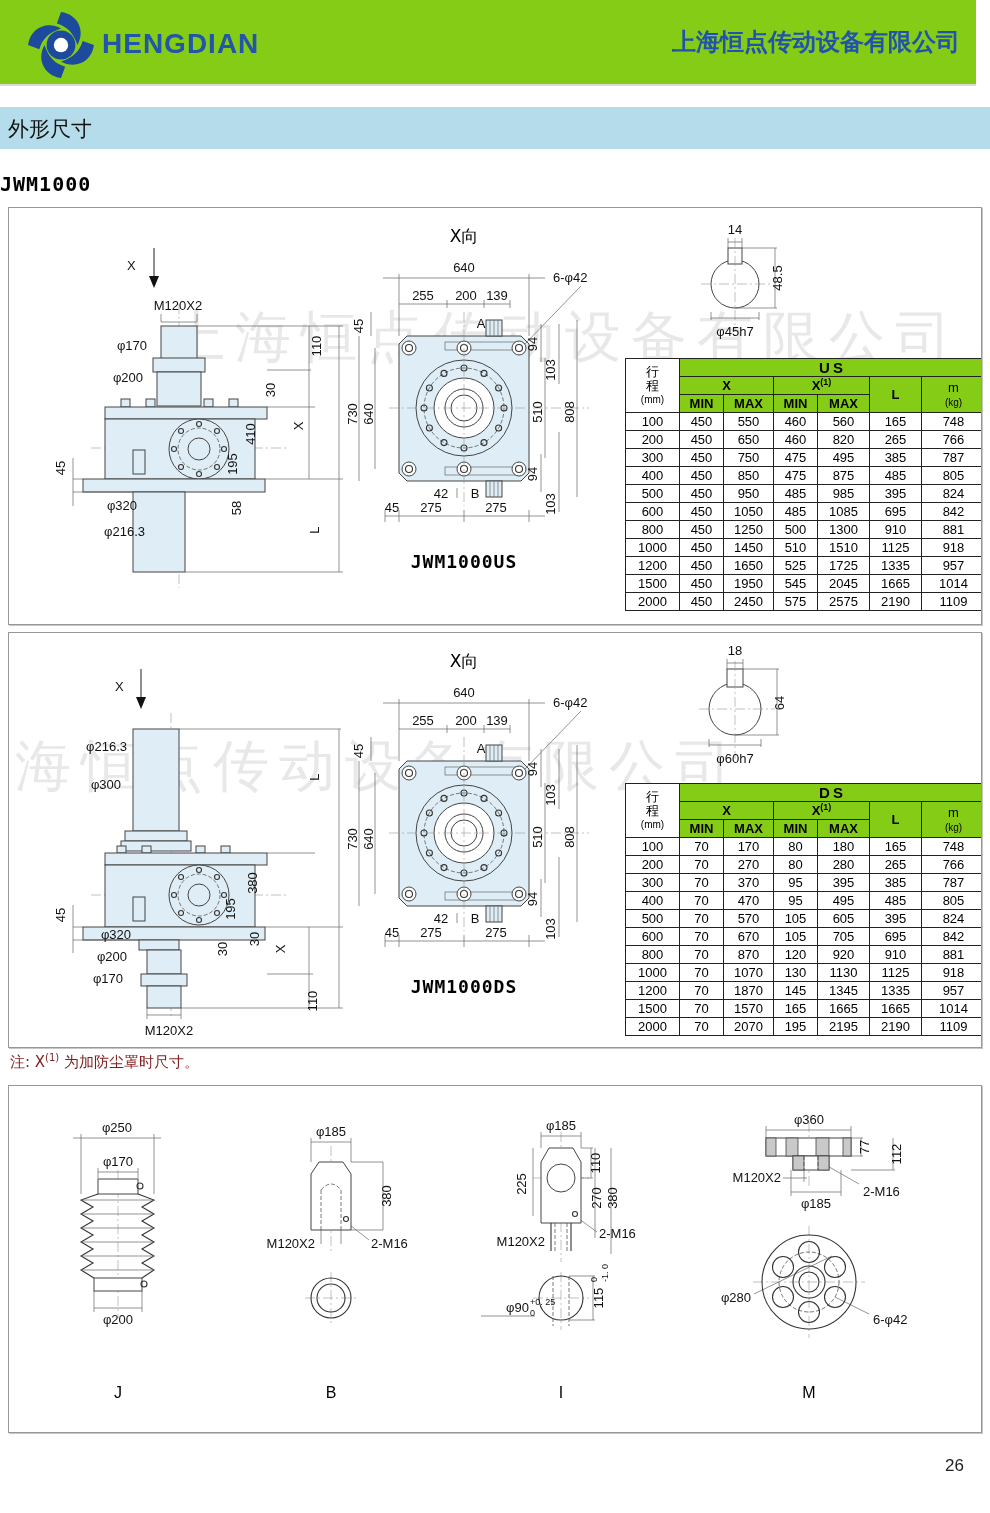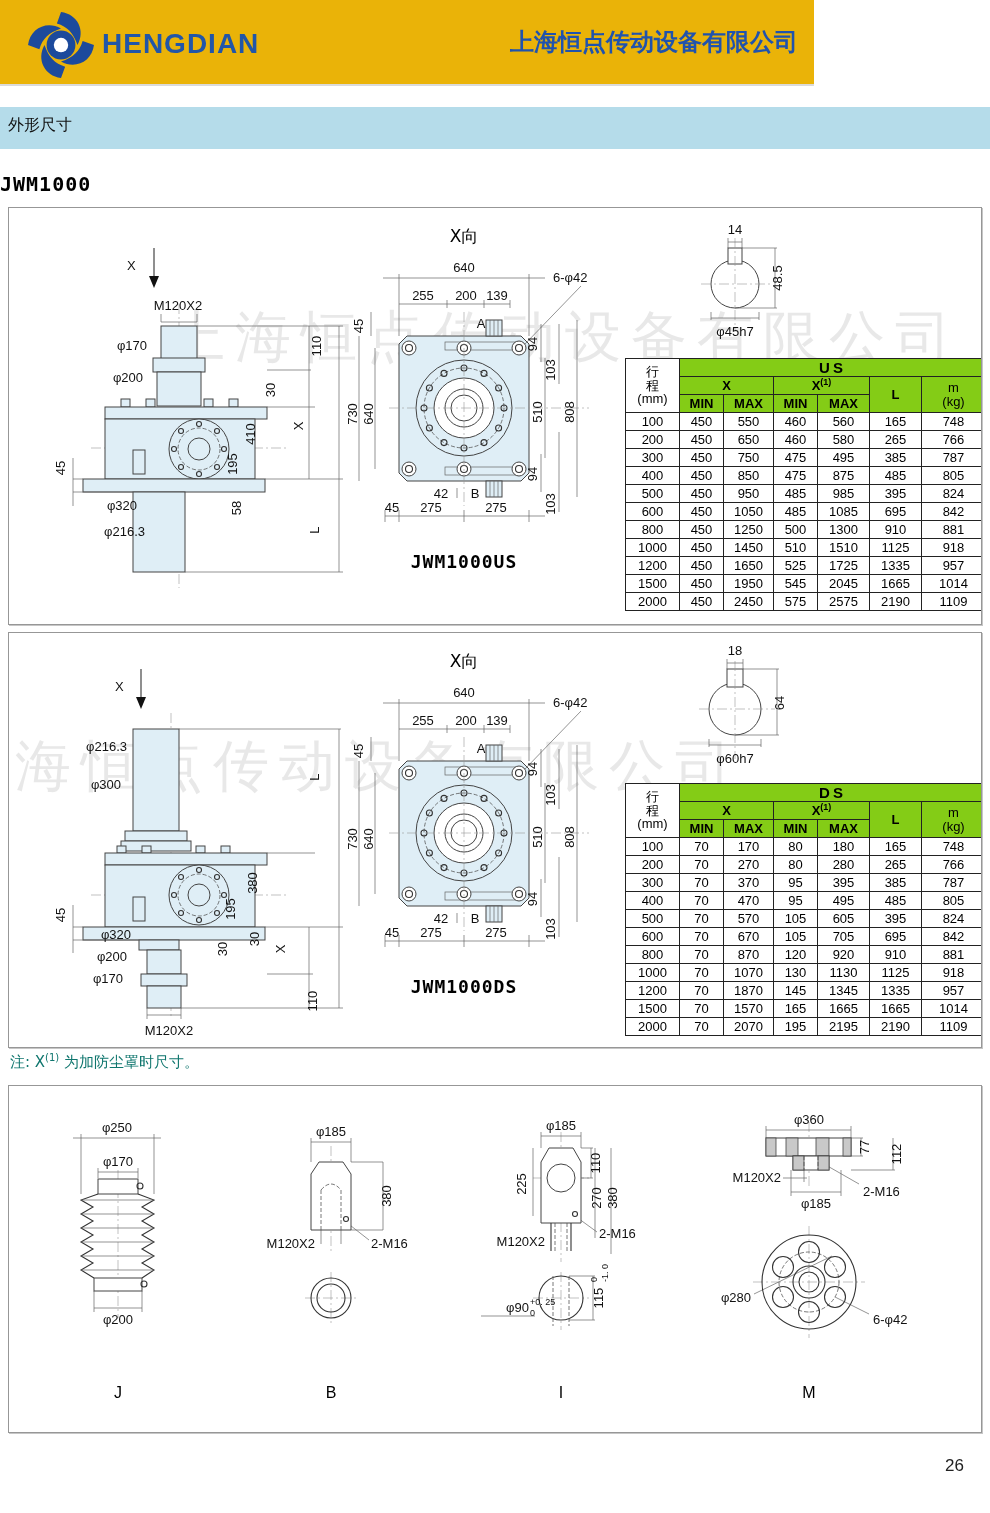--- a/index.html
+++ b/index.html
@@ -1,29 +1,29 @@
 <!DOCTYPE html>
 <html><head>
 <meta charset="utf-8">
 <style>
   html,body{margin:0;padding:0;background:#fff}
   .page{position:relative;width:990px;height:1513px;background:#fff;font-family:"Liberation Sans",sans-serif;overflow:hidden}
-  .hdr{position:absolute;left:0;top:0;width:814px;height:84px;background:#eab308;border-bottom:2px solid #dadada}
+  .hdr{position:absolute;left:0;top:0;width:976px;height:84px;background:#84cc16;border-bottom:2px solid #dadada}
   .logo{position:absolute;left:28px;top:10px}
   .brand{position:absolute;left:102px;top:28px;font-size:28px;font-weight:bold;color:#2156a8;letter-spacing:1px;font-family:"Liberation Sans",sans-serif}
   .company{position:absolute;right:16px;top:26px;font-size:24px;font-weight:bold;color:#2053ad;font-family:"DejaVu Sans",sans-serif}
   .secbar{position:absolute;left:0;top:107px;width:990px;height:42px;background:#b5dcea}
-  .secbar .t{display:inline-block;margin:8px 8px 0 8px;font-size:16px;color:#111;font-family:"DejaVu Sans",sans-serif}
+  .secbar .t{display:inline-block;margin:8px 8px 0 8px;font-size:21px;color:#111;font-family:"DejaVu Sans",sans-serif}
   .model{position:absolute;left:0;top:172px;font:bold 20px "DejaVu Sans Mono",monospace;letter-spacing:1px;color:#000}
   .panel{position:absolute;left:8px;width:972px;border:1px solid #979797;background:#fff;overflow:hidden;box-shadow:1px 1px 0 #c6c6c6}
   #panel-us{top:207px;height:416px}
   #panel-ds{top:632px;height:414px}
   #panel-det{top:1085px;height:346px}
   .wm{position:absolute;font-size:56px;color:rgba(125,125,125,0.18);letter-spacing:10px;white-space:nowrap;font-family:"DejaVu Sans",sans-serif;pointer-events:none}
-  .note{position:absolute;left:10px;top:1052px;font-size:15px;color:#0f766e;font-family:"DejaVu Sans",sans-serif}
+  .note{position:absolute;left:10px;top:1052px;font-size:15px;color:#7f1d1d;font-family:"DejaVu Sans",sans-serif}
   .note sup{font-size:10px}
   .pagenum{position:absolute;right:26px;top:1456px;font-size:17px;color:#222}
   svg{position:absolute;overflow:visible}
   .part{fill:#dfeef6;stroke:#444;stroke-width:1}
   .white{fill:#fff;stroke:#444;stroke-width:1}
   .ln{stroke:#333;stroke-width:1.1;fill:none}
   .ln2{stroke:#555;stroke-width:0.8;fill:none;stroke-dasharray:4 2}
   .thin{stroke:#666;stroke-width:0.7;fill:none}
   .cl{stroke:#999;stroke-width:0.6;fill:none;stroke-dasharray:10 3 2 3}
   .hat{fill:#c9c9c9;stroke:#444;stroke-width:0.8}
@@ -31,21 +31,21 @@
   .dims{font:9px "Liberation Sans",sans-serif;fill:#111}
   .det{font:16px "Liberation Sans",sans-serif;fill:#000}
   .cap{font:bold 18px "DejaVu Sans Mono",monospace;letter-spacing:1px;fill:#000}
   .vt{font:17px "DejaVu Sans",sans-serif;fill:#000}
   table.spec{position:absolute;border-collapse:collapse;table-layout:fixed;font:13px "Liberation Sans",sans-serif;text-align:center;background:#fff;color:#000}
   table.spec th,table.spec td{border:1px solid #222;padding:0;height:17px;line-height:1.05;font-weight:normal}
   table.spec th.hb{background:#84cc16}
   table.spec th.wb{background:#fff}
   table.spec .big{font-weight:bold;font-size:15px;letter-spacing:3px}
   table.spec .bold{font-weight:bold}
-  table.spec .small{font-size:13px}
+  table.spec .small{font-size:10px}
   table.spec sup{font-size:9px}
 </style>
 </head>
 <body>
 
 <div class="page">
 
   <div class="hdr">
     <svg class="logo" width="66" height="68" viewBox="0 0 64 66">
       <g fill="#1c4a9c">
@@ -234,21 +234,21 @@
             <td>460</td>
             <td>560</td>
             <td>165</td>
             <td>748</td>
           </tr>
           <tr>
             <td>200</td>
             <td>450</td>
             <td>650</td>
             <td>460</td>
-            <td>580</td>
+            <td>820</td>
             <td>265</td>
             <td>766</td>
           </tr>
           <tr>
             <td>300</td>
             <td>450</td>
             <td>750</td>
             <td>475</td>
             <td>495</td>
             <td>385</td>

